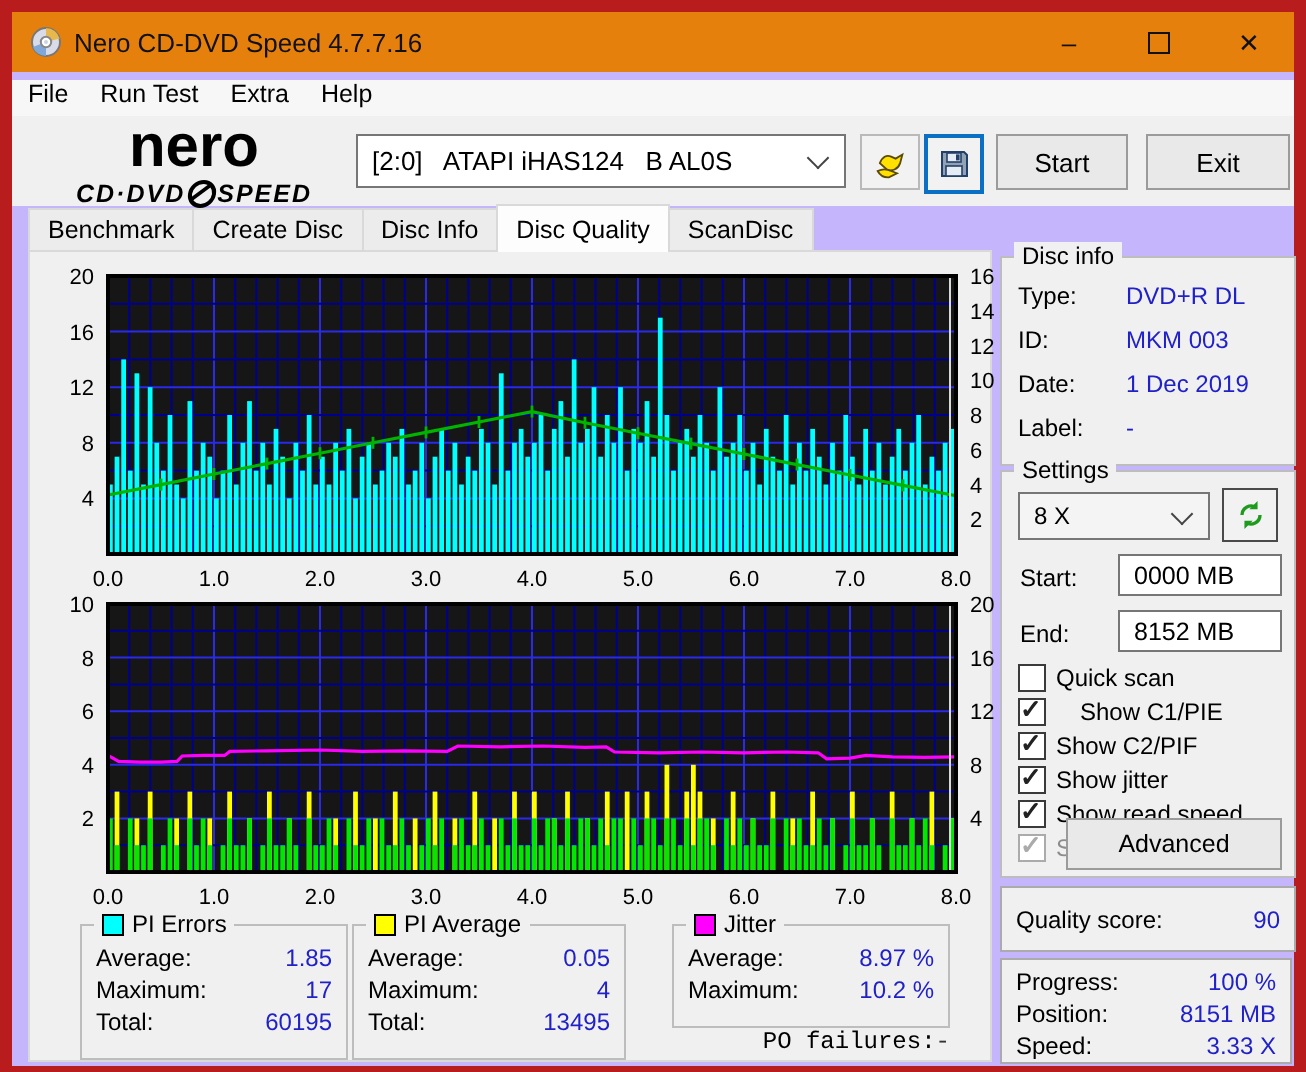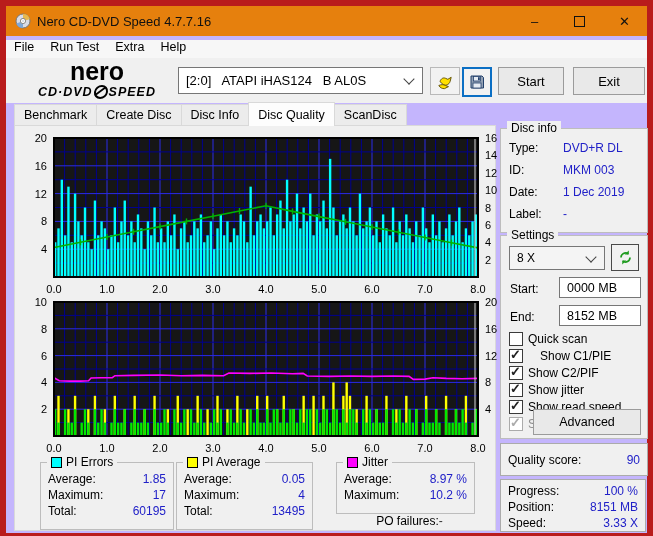--- a/index.html
+++ b/index.html
@@ -22,21 +22,21 @@
   .titlebar .title{font-size:13px;color:#111;}
   .wincontrols{position:absolute;right:0;top:0;height:30px;display:flex;}
   .wbtn{width:45px;height:30px;display:flex;align-items:center;justify-content:center;font-size:13px;color:#111;}
   .wbtn .maxbox{width:9px;height:9px;border:1px solid #111;}
   
   .menubar{position:absolute;left:0;top:34px;width:641px;height:22px;background:#F7F7F7;border-bottom:1px solid #E9E9E9;display:flex;align-items:flex-start;}
   .menuitem{padding:0 8px;font-size:12.5px;}
   
   .toolbar{position:absolute;left:0;top:52px;width:641px;height:45px;background:#F0F0F0;}
   .logo{position:absolute;left:16px;top:1px;width:150px;text-align:center;line-height:1;}
-  .logo .l1{font-size:25px;font-weight:800;letter-spacing:0px;color:#000;}
+  .logo .l1{font-size:30px;font-weight:800;letter-spacing:0px;color:#000;}
   .logo .l2{font-size:12.5px;font-weight:700;font-style:italic;letter-spacing:1px;color:#000;margin-top:1px;display:flex;align-items:center;justify-content:center;gap:1px;}
   .discglyph{width:10px;height:10px;border:2px solid #000;border-radius:50%;position:relative;display:inline-block;transform:skewX(-8deg);}
   .discglyph::after{content:"";position:absolute;left:-1px;top:3px;width:11px;height:2px;background:#000;transform:rotate(-40deg);}
   .combo{background:#fff;border:1px solid #767676;position:absolute;display:flex;align-items:center;}
   .combo .val{padding-left:7px;flex:1;white-space:pre;overflow:hidden;}
   .chev{width:7px;height:7px;border-right:1.5px solid #444;border-bottom:1.5px solid #444;transform:rotate(45deg);margin-right:9px;margin-top:-3px;}
   #drive-combo{left:172px;top:9px;width:243px;height:25px;font-size:13px;}
   .toolbtn{position:absolute;top:9px;width:28px;height:26px;background:#F2F2F2;border:1px solid #B9B9B9;display:flex;align-items:center;justify-content:center;}
   #hand-btn{left:424px;}
   #save-btn{left:456px;border:2px solid #0B6FC4;width:26px;}
@@ -78,21 +78,21 @@
   #advanced-btn{position:absolute;left:32px;top:172px;width:106px;height:24px;background:#E9E9E9;border:1px solid #9B9B9B;display:flex;align-items:center;justify-content:center;font-size:12.5px;}
   .panelbox{position:absolute;border:1px solid #ABABAB;background:#F0F0F0;}
   #qualitybox{left:494px;top:437px;width:146px;height:31px;display:flex;align-items:center;}
   #qualitybox .grow{width:100%;}
   #progressbox{left:494px;top:473px;width:146px;height:53px;padding-top:3px;box-sizing:border-box;}
   
   #pie-box{left:18px;top:456px;width:132px;height:66px;margin-left:16px;}
   #pif-box{left:170px;top:456px;width:135px;height:66px;}
   #jit-box{left:330px;top:456px;width:137px;height:50px;}
   .statrows{padding-top:8px;}
-  #po-row{position:absolute;left:334px;top:508px;width:131px;display:flex;justify-content:center;padding:0 4px;}
+  #po-row{position:absolute;left:334px;top:508px;width:131px;display:flex;justify-content:flex-end;padding:0 4px;font-family:Liberation Mono, monospace;}
   #po-row .val{color:#333;}
 </style>
 </head>
 <body>
 
 <div class="window">
 
   <div class="titlebar">
     <svg class="appicon" viewBox="0 0 16 16">
       <circle cx="8" cy="8" r="7" fill="#D9DCE8" stroke="#777"></circle>

